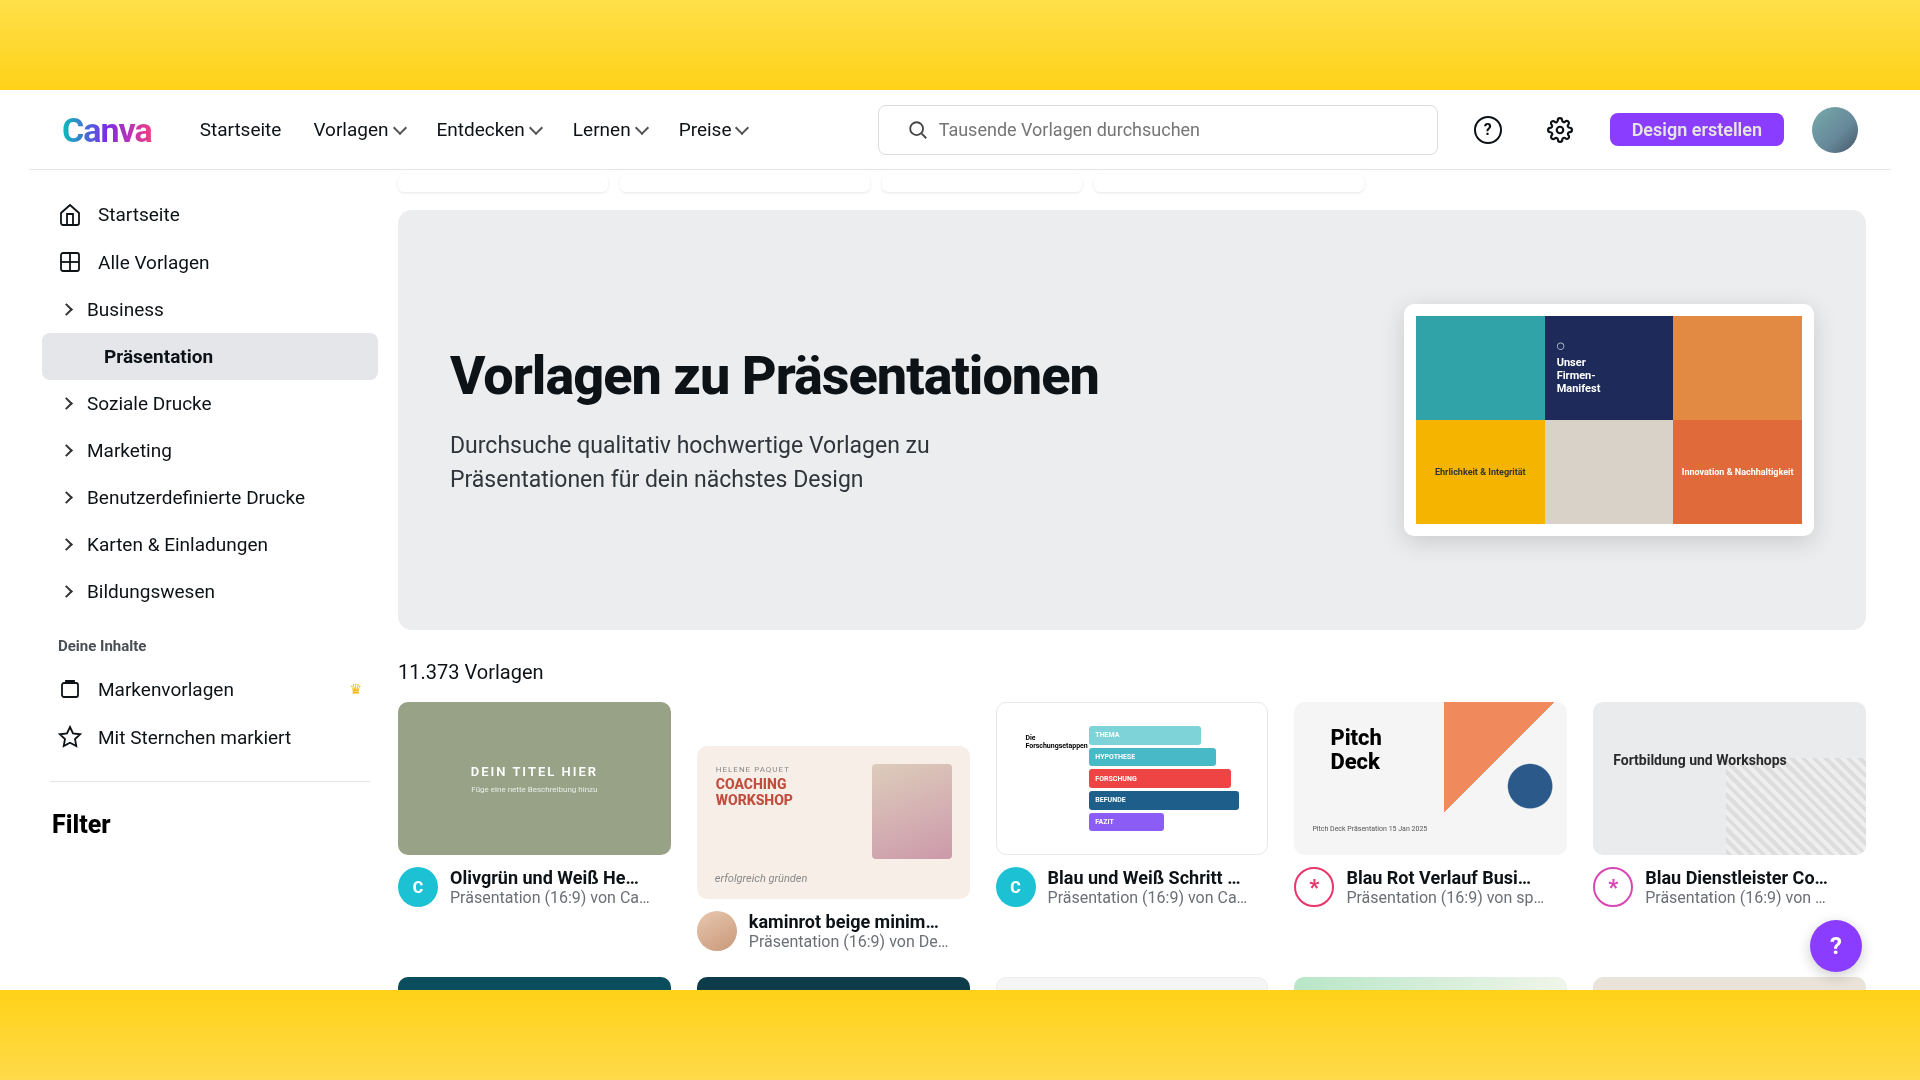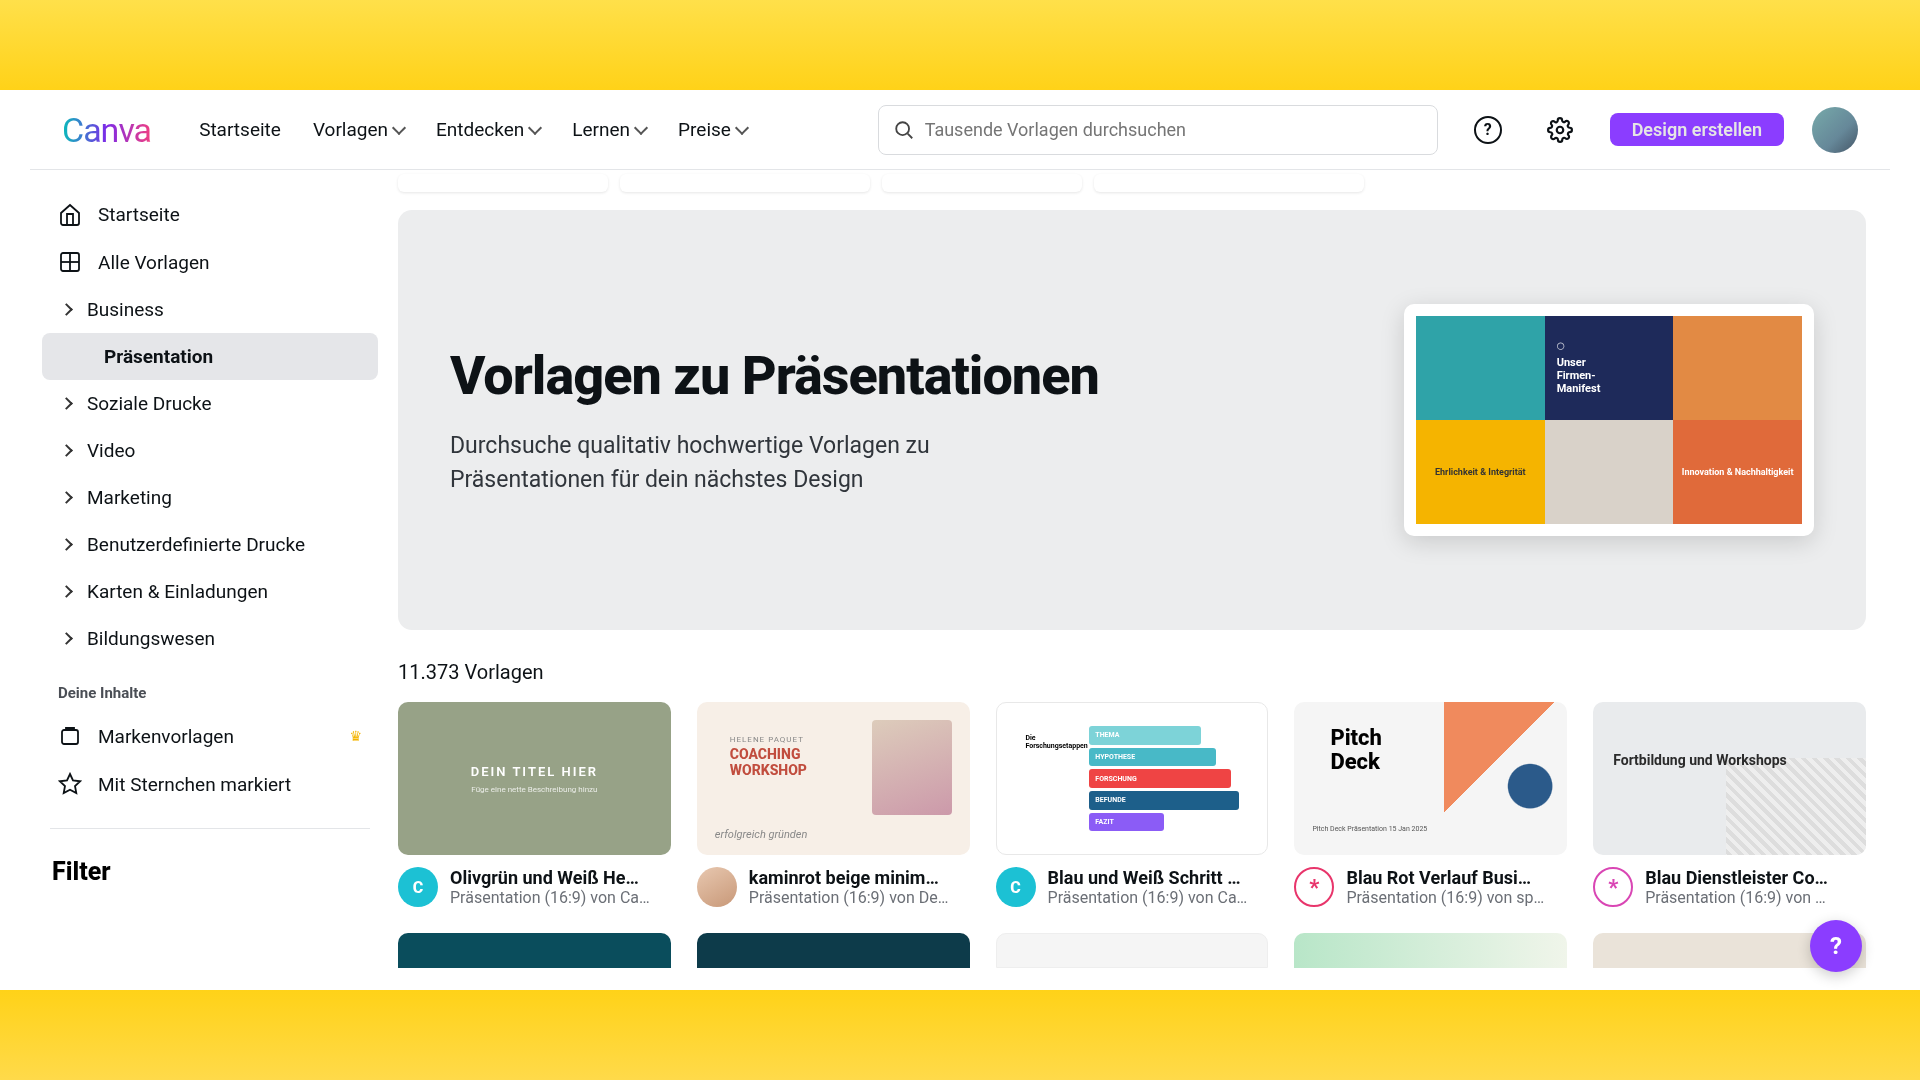--- a/index.html
+++ b/index.html
@@ -18,29 +18,29 @@
 .app {
   position: absolute; top: 90px; left: 30px; right: 30px; bottom: 90px;
   background: #fff; border-radius: 4px 4px 0 0; overflow: hidden;
 }
 
 
 .header {
   height: 80px; display: flex; align-items: center; padding: 0 32px;
   border-bottom: 1px solid #e3e5e8; gap: 28px;
 }
-.logo { font-size: 34px; font-weight: 400; letter-spacing: -1px;
+.logo { font-size: 34px; font-weight: 700; letter-spacing: -1px;
   background: linear-gradient(90deg, #08bdba 0%, #7d2ae8 50%, #f03f82 100%);
   -webkit-background-clip: text; background-clip: text; -webkit-text-fill-color: transparent; }
 .nav { display: flex; gap: 32px; margin-left: 20px; }
 .nav-item { display: flex; align-items: center; gap: 6px; font-size: 19px; color: #0d1216; cursor: pointer; }
 .chev { width: 10px; height: 10px; border-right: 2px solid #555; border-bottom: 2px solid #555; transform: rotate(45deg); margin-top: -4px; }
 .spacer { flex: 1; }
 .search-bar { flex: 0 0 560px; height: 50px; border: 1px solid #d9dbde; border-radius: 8px;
-  display: flex; align-items: center; padding: 0 14px; gap: 10px; }
+  display: flex; align-items: center; padding: 0 28px; gap: 10px; }
 .search-bar input { border: none; outline: none; font-size: 18px; flex: 1; color: #333; }
 .search-icon-svg { width: 22px; height: 22px; stroke: #444; stroke-width: 2; fill: none; }
 .icon-btn { width: 44px; height: 44px; display: flex; align-items: center; justify-content: center;
   border-radius: 50%; cursor: pointer; color: #0d1216; }
 .help-circle { width: 28px; height: 28px; border: 2px solid #0d1216; border-radius: 50%;
   display: flex; align-items: center; justify-content: center; font-weight: 700; font-size: 16px; }
 .gear-svg { width: 26px; height: 26px; stroke: #0d1216; stroke-width: 2; fill: none; }
 .create-btn { background: #8b3dff; color: #e5e5e5; border: none; border-radius: 8px;
   padding: 6px 22px; font-size: 18px; font-weight: 600; cursor: pointer; }
 .avatar { width: 46px; height: 46px; border-radius: 50%;
@@ -91,21 +91,21 @@
 .card-avatar { width: 40px; height: 40px; border-radius: 50%; flex-shrink: 0; }
 .card-text { min-width: 0; }
 .card-title { font-size: 18px; font-weight: 700; color: #0d1216; white-space: nowrap;
   overflow: hidden; text-overflow: ellipsis; }
 .card-sub { font-size: 16px; color: #6b6f76; white-space: nowrap; overflow: hidden; text-overflow: ellipsis; }
 
 
 .thumb.t1 { background: #97a287; color: #fff; }
 .thumb.t1 .tt { font-size: 13px; letter-spacing: 2px; font-weight: 600; }
 .thumb.t1 .ts { font-size: 8px; margin-top: 6px; opacity: .8; }
-.thumb.t2 { background: #f7efe7; justify-content: flex-start; align-items: flex-start; padding: 33px; }
+.thumb.t2 { background: #f7efe7; justify-content: flex-start; align-items: flex-start; padding: 19px; margin-top: 44px; }
 .thumb.t2 .lbl1 { font-size: 8px; color: #888; letter-spacing: 1px; }
 .thumb.t2 .lbl2 { font-size: 14px; color: #c14d3e; font-weight: 800; margin-top: 2px; }
 .thumb.t2 .lbl3 { font-size: 14px; color: #c14d3e; font-weight: 800; }
 .thumb.t2 .photo { position: absolute; right: 18px; top: 18px; width: 80px; height: 95px; background: linear-gradient(160deg,#dcb 0%,#c9a 100%); border-radius: 4px; }
 .thumb.t2 .sig { position: absolute; left: 18px; bottom: 14px; font-size: 11px; font-style: italic; color: #888; }
 .thumb.t3 { background: #fff; border: 1px solid #e8e8e8; padding: 10px; }
 .thumb.t3 .chart { width: 85%; height: 80%; display: flex; }
 .thumb.t3 .chart-left { width: 30%; font-size: 7px; font-weight: 700; padding-top: 8px; }
 .thumb.t3 .steps { flex: 1; display: flex; flex-direction: column; gap: 3px; }
 .thumb.t3 .step { height: 26px; border-radius: 3px; display: flex; align-items: center; padding: 0 6px; font-size: 7px; color: #fff; font-weight: 700; }
@@ -209,24 +209,20 @@
       </div>
       <div class="side-item sub active">
         <span>Präsentation</span>
       </div>
       <div class="side-item">
         <span class="chev-r"></span>
         <span>Soziale Drucke</span>
       </div>
       <div class="side-item">
         <span class="chev-r"></span>
-        <span>Video</span>
-      </div>
-      <div class="side-item">
-        <span class="chev-r"></span>
         <span>Marketing</span>
       </div>
       <div class="side-item">
         <span class="chev-r"></span>
         <span>Benutzerdefinierte Drucke</span>
       </div>
       <div class="side-item">
         <span class="chev-r"></span>
         <span>Karten &amp; Einladungen</span>
       </div>

